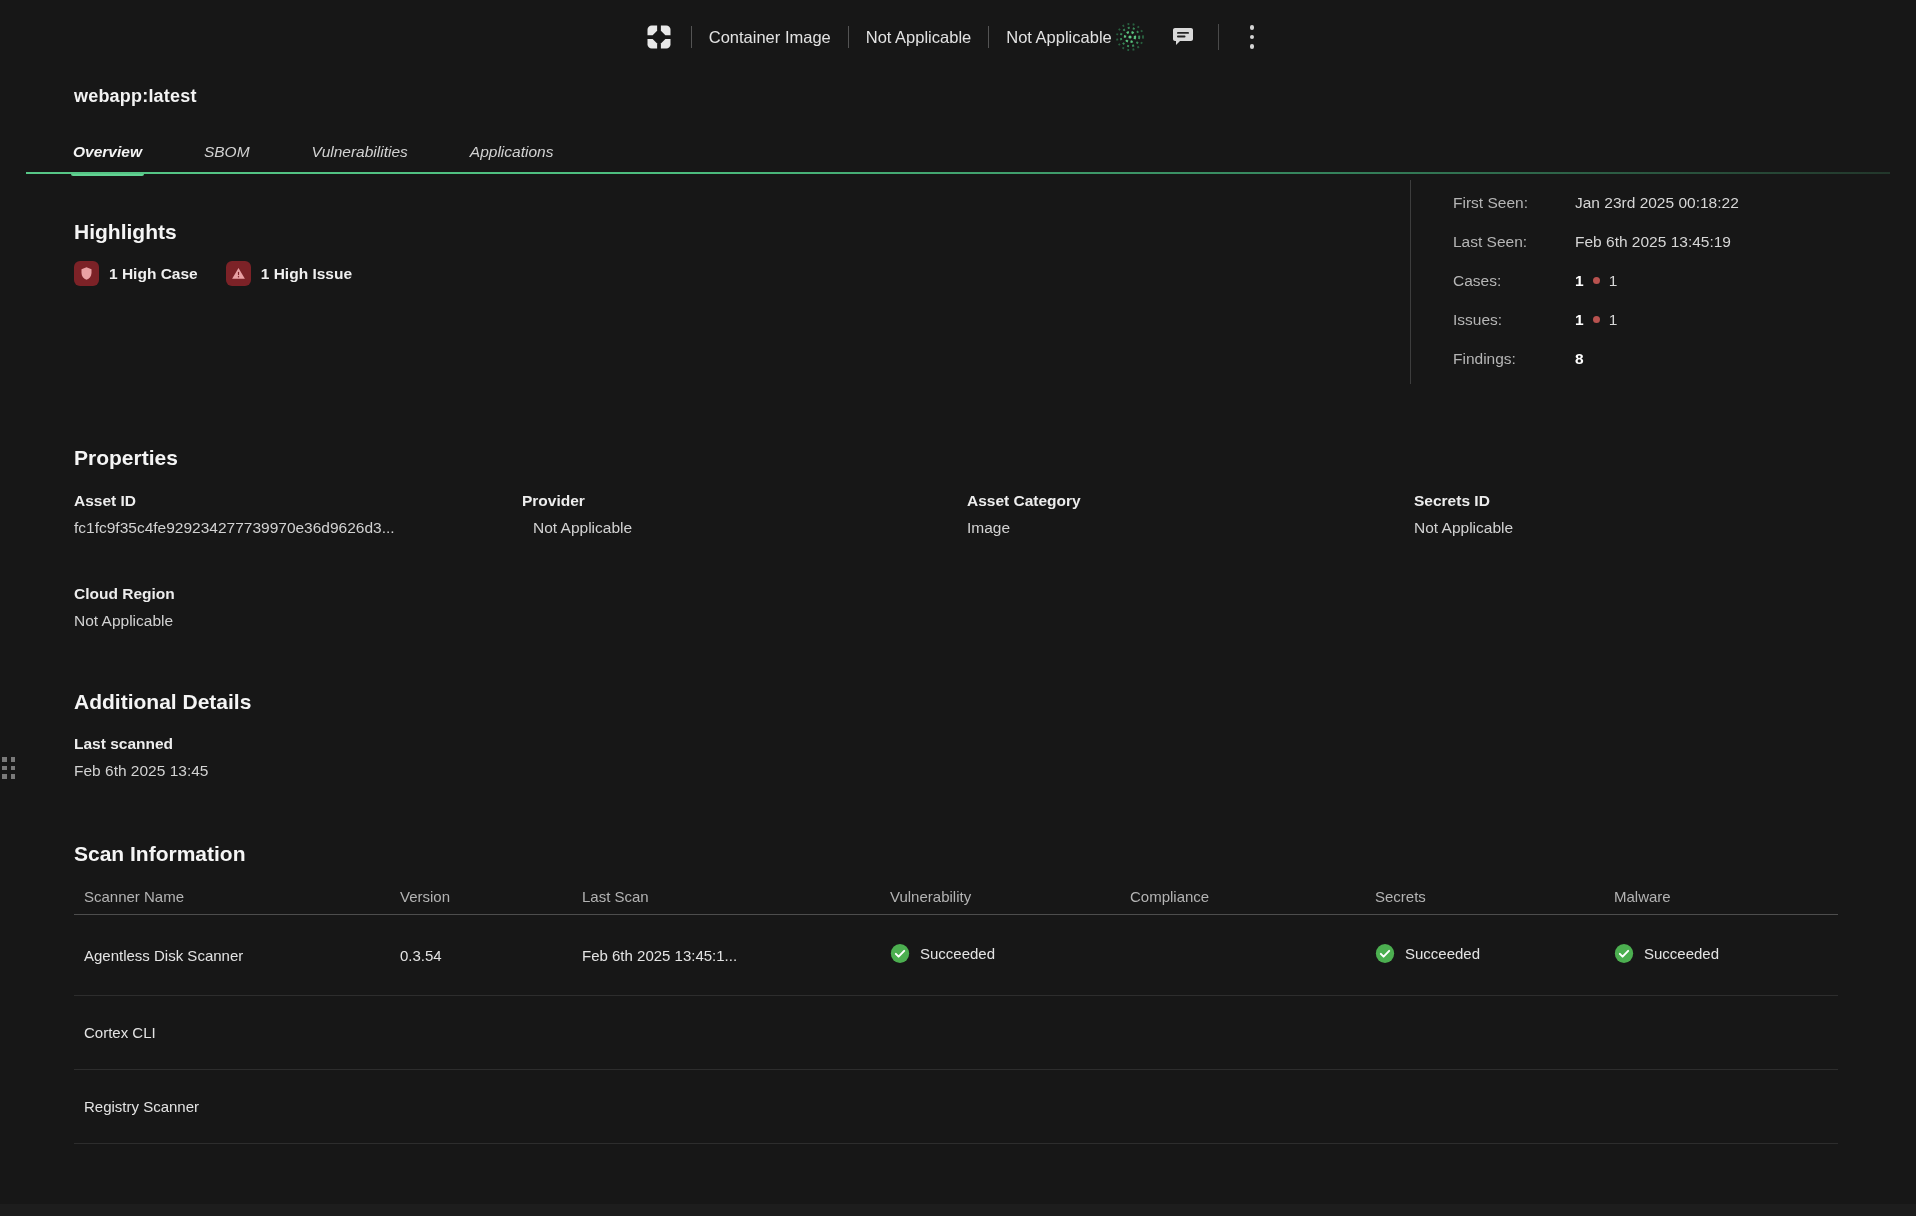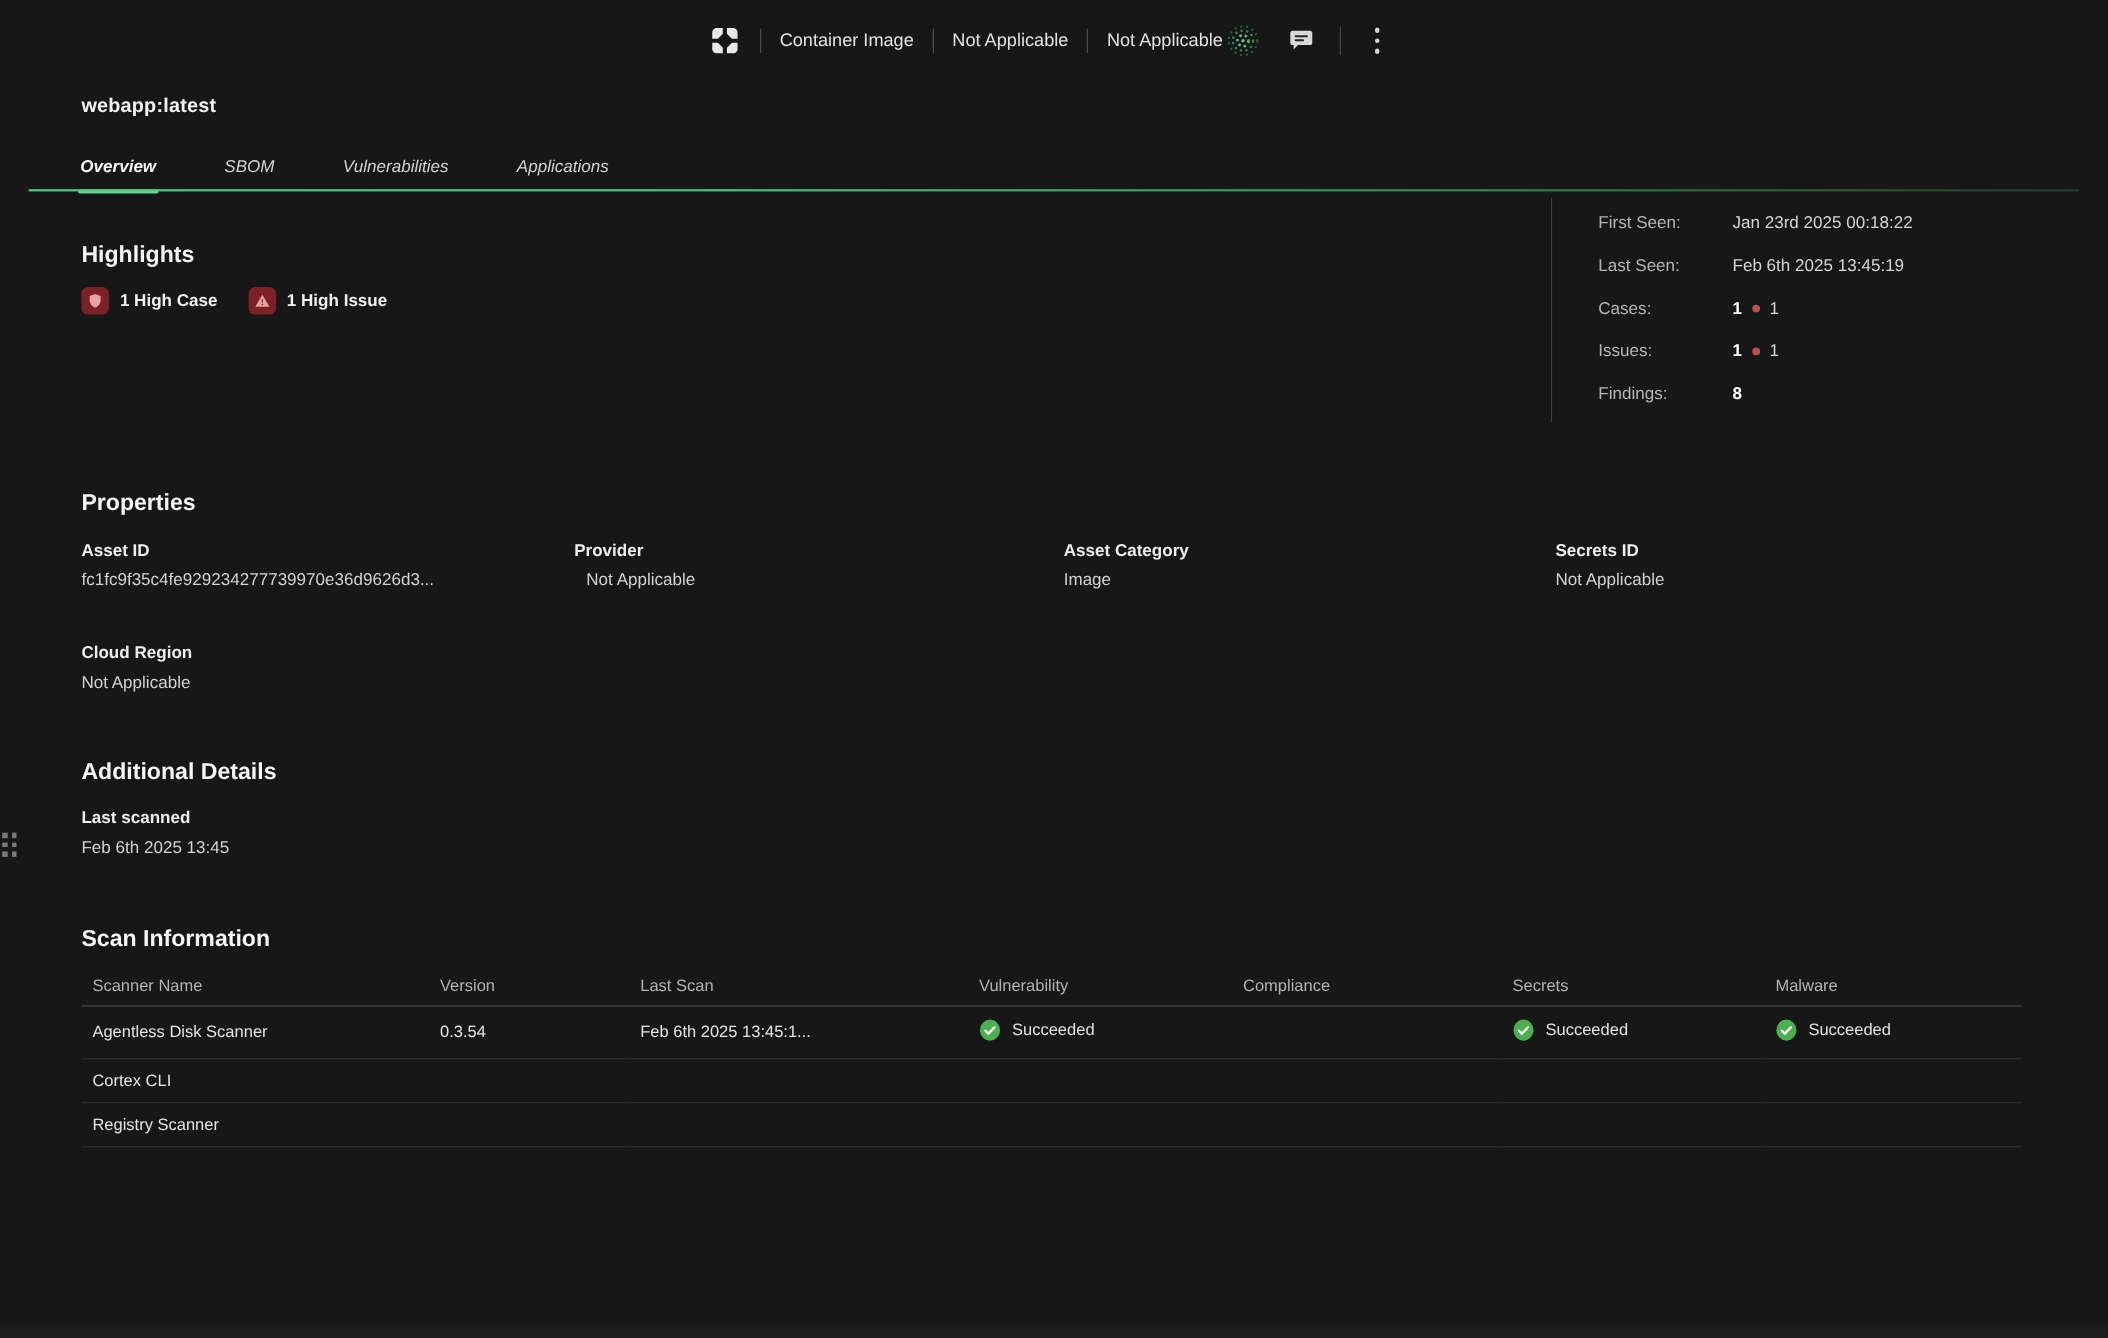--- a/index.html
+++ b/index.html
@@ -64,21 +64,21 @@
   .f-value { margin-top:9px; color:#d2d2d2; }
   .f-value.indent { padding-left:11px; }
 
   .section-additional { margin-top:60px; }
   .section-additional .f-label { margin-top:21px; }
 
   
   .section-scan { margin-top:62px; }
   table { width:100%; border-collapse:collapse; table-layout:fixed; margin-top:13px; }
   th { text-align:left; font-weight:400; font-size:15px; color:#b3b3b3; padding:9px 10px; border-bottom:1px solid #4d4d4d; }
-  td { font-size:15px; color:#e3e3e3; padding:11px 10px; border-bottom:1px solid #2d2d2d; }
+  td { font-size:15px; color:#e3e3e3; padding:28px 10px; border-bottom:1px solid #2d2d2d; }
   .status { display:inline-flex; align-items:center; gap:10px; }
   .check svg { width:20px; height:21px; display:block; }
 
   
   .drag-handle { position:absolute; left:2px; top:757px; display:grid; grid-template-columns:repeat(2,4.5px); grid-auto-rows:4.5px; gap:4px; cursor:grab; }
   .drag-handle span { background:#7a7a7a; }
   .bottom-strip { position:absolute; left:0; right:0; bottom:0; height:12px; background:#1d1d1d; }
 </style>
 </head>
 <body>

